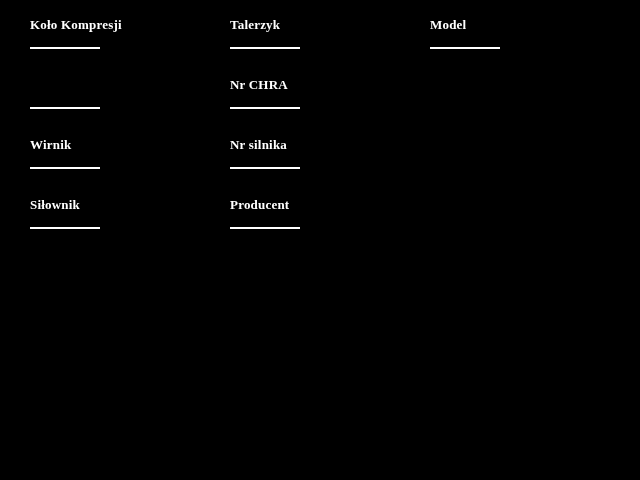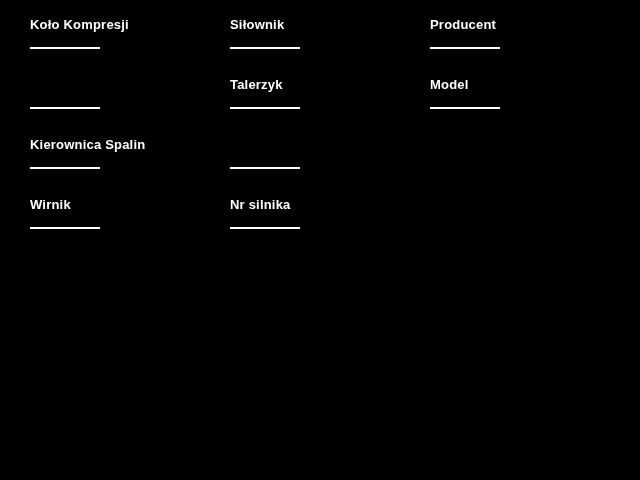--- a/index.html
+++ b/index.html
@@ -6,21 +6,21 @@
     margin: 0;
     padding: 0;
     background: #000000;
   }
   .screen {
     position: relative;
     width: 640px;
     height: 480px;
     background: #000000;
     overflow: hidden;
-    font-family: Liberation Sans, sans-serif;
+    font-family: Liberation Serif, serif;
   }
   .form-grid {
     position: absolute;
     left: 30px;
     top: 18px;
     display: grid;
     grid-auto-flow: column;
     grid-template-rows: repeat(4, 60px);
     grid-template-columns: repeat(3, 200px);
   }
@@ -63,43 +63,39 @@
 
     <div class="cell">
       <div class="field-label">Koło Kompresji</div>
       <div class="field-value"></div>
       <div class="input-line"></div>
     </div>
     <div class="cell">
       <div class="field-value"></div>
       <div class="input-line"></div>
     </div>
-    <div class="cell">
-      <div class="field-label">Kierownica Spalin</div>
-      <div class="field-value"></div>
-      <div class="input-line"></div>
-    </div>
 
     <div class="cell">
       <div class="field-label">Wirnik</div>
       <div class="field-value"></div>
       <div class="input-line"></div>
     </div>
     <div class="cell">
       <div class="field-label">Siłownik</div>
       <div class="field-value"></div>
       <div class="input-line"></div>
     </div>
     <div class="cell">
       <div class="field-label">Talerzyk</div>
       <div class="field-value"></div>
       <div class="input-line"></div>
     </div>
 
     <div class="cell">
+      <div class="field-label">Nr CHRA</div>
       <div class="field-value"></div>
       <div class="input-line"></div>
     </div>
     <div class="cell">
       <div class="field-label">Nr silnika</div>
       <div class="field-value"></div>
       <div class="input-line"></div>
     </div>
     <div class="cell">
       <div class="field-label">Producent</div>

